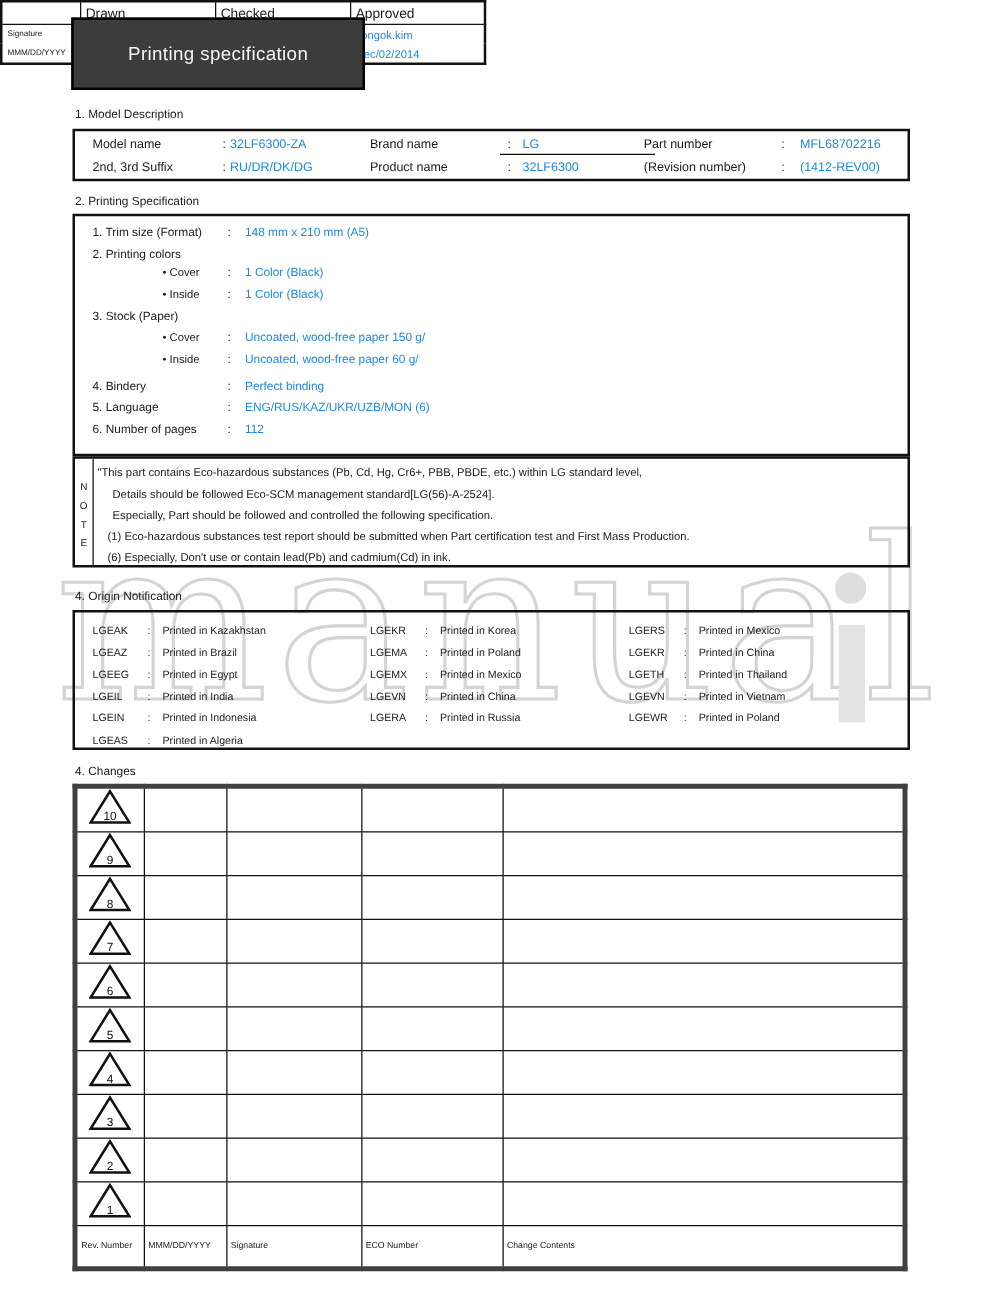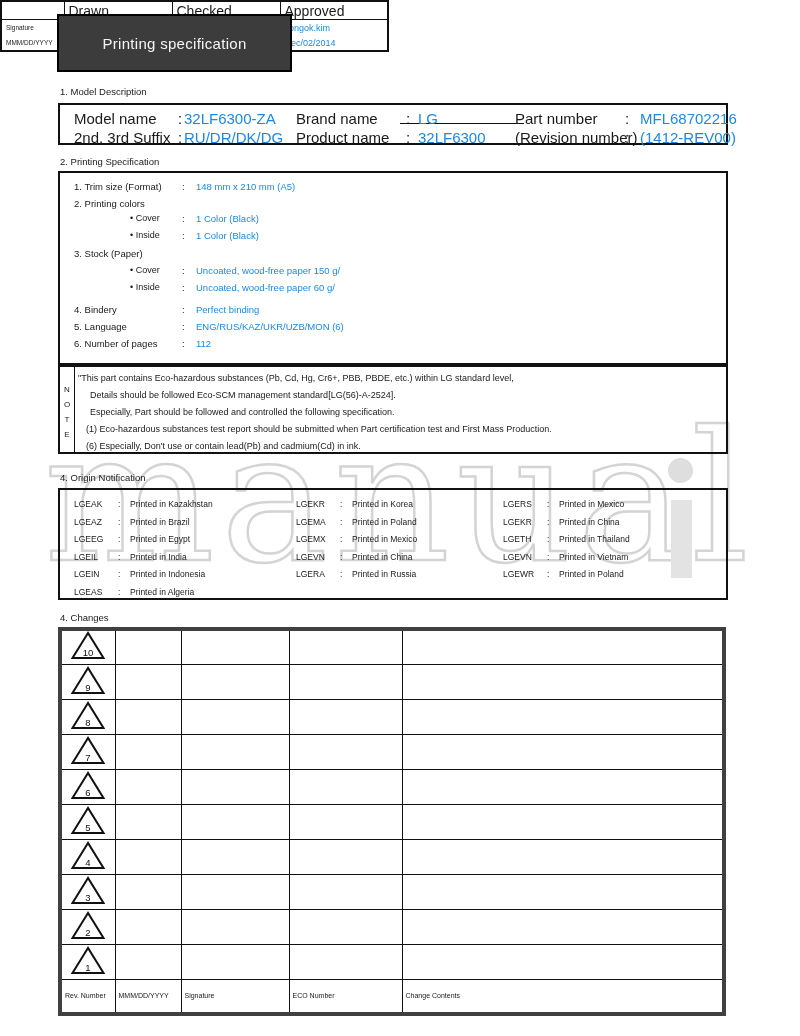--- a/index.html
+++ b/index.html
@@ -27,35 +27,35 @@
     left:57px;top:14px;width:231px;height:54px;
     background:#3c3c3c;border:2px solid #000;
     display:flex;align-items:center;justify-content:center;
     color:#f4f4f4;font-size:15px;letter-spacing:.3px;
   }
 
   
   table{border-spacing:0;}
   .sig-table{left:335px;top:18px;border-collapse:collapse;table-layout:fixed;border:2px solid #111;background:transparent;}
   .sig-table td{border:1px solid #111;padding:0 4px;overflow:hidden;white-space:nowrap;}
-  .sig-table tr.hdr td{height:17px;font-size:14px;}
+  .sig-table tr.hdr td{height:17px;font-size:11px;}
   .sig-table tr.r-sig td{height:15px;border-bottom:none;}
   .sig-table tr.r-date td{height:15px;border-top:none;}
   .sig-lbl{font-size:6.5px;color:#222;}
   .sig-val{font-size:9px;color:#1e88e0;}
 
   
   .sec-heading{font-size:9.5px;color:#1a1a1a;white-space:nowrap;}
 
   
   .doc-box{border:2px solid #111;background:transparent;}
 
   
   .model-box{left:58px;top:103px;width:666px;height:38px;}
-  .m-row{position:absolute;left:0;width:100%;height:13px;font-size:15px;white-space:nowrap;}
+  .m-row{position:absolute;left:0;width:100%;height:13px;font-size:10px;white-space:nowrap;}
   .m-row.r1{top:5px;} .m-row.r2{top:24px;}
   .m-lbl{position:absolute;color:#1a1a1a;}
   .m-col{position:absolute;color:#1a1a1a;}
   .m-val{position:absolute;color:#1e88e0;}
   .p-l1{left:14px;} .p-c1{left:118px;} .p-v1{left:124px;}
   .p-l2{left:236px;} .p-c2{left:346px;}
   .p-v2{left:358px;}
   .lg-underline{left:340px;width:106px;padding-left:18px;border-bottom:1.5px solid #111;height:13px;}
   .p-l3{left:455px;} .p-c3{left:565px;} .p-v3{left:580px;}
 

